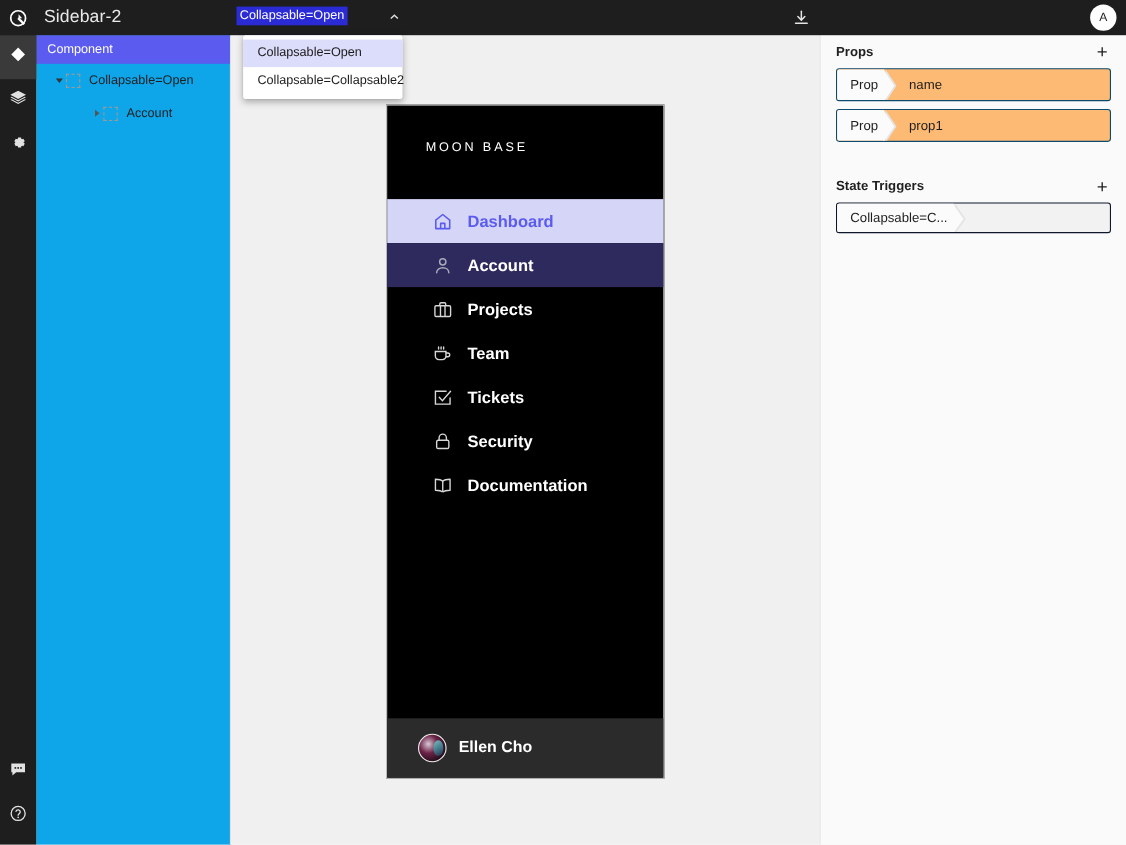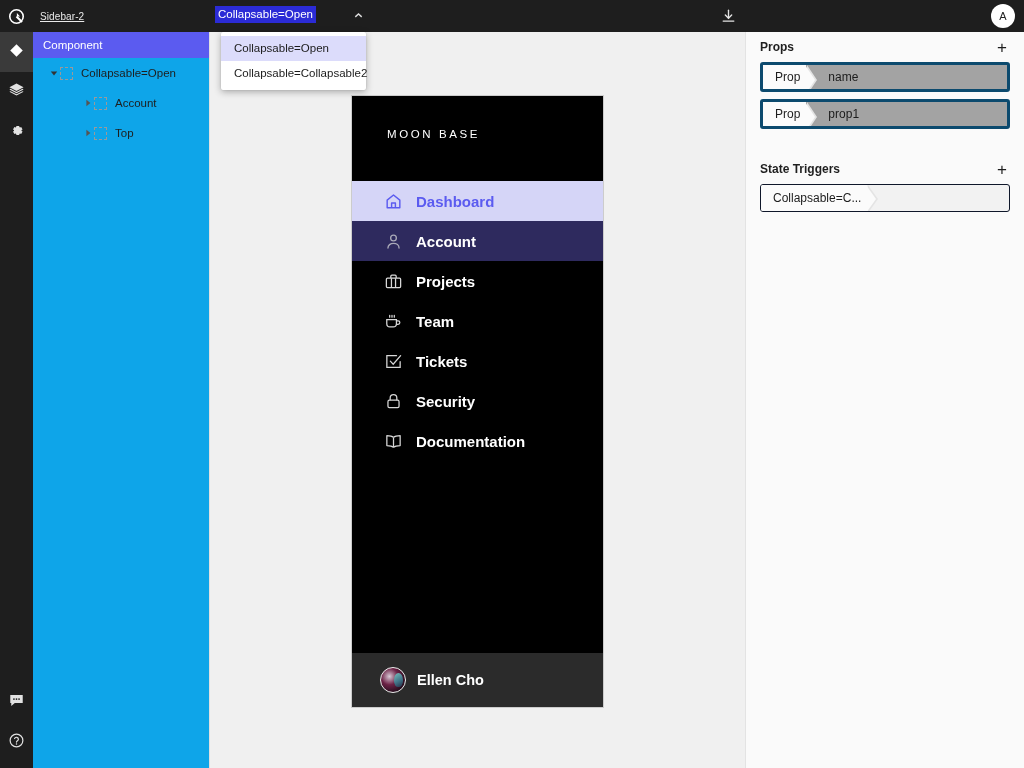--- a/index.html
+++ b/index.html
@@ -15,21 +15,21 @@
   .topbar {
     position: absolute; left: 0; top: 0; width: 1024px; height: 32px;
     background: #1e1e1e; color: #e8e8e8;
     display: flex; align-items: center; z-index: 40;
   }
   .logo-cell {
     width: 33px; height: 32px; display: flex; align-items: center; justify-content: center;
     background: #1e1e1e;
   }
   .doc-title {
-    margin-left: 7px; font-size: 10px; color: #e9e9e9; letter-spacing: .1px; text-decoration: underline;
+    margin-left: 7px; font-size: 16px; color: #e9e9e9; letter-spacing: .1px;
   }
   .variant-select {
     position: absolute; left: 215px; top: 6px;
     min-width: 98px; height: 17px; padding: 0 3px;
     background: #2b2bd6; color: #ffffff; font-size: 11.5px; line-height: 17px;
     white-space: nowrap;
   }
   .variant-caret {
     position: absolute; left: 351px; top: 8px; width: 14px; height: 14px;
     display: flex; align-items: center; justify-content: center;
@@ -98,21 +98,21 @@
     position: absolute; left: 141px; top: 63px; width: 253px; height: 613px;
     background: #000000; border: 1px solid #ccc;
     display: flex; flex-direction: column;
   }
   .brand {
     color: #ffffff; font-size: 11.5px; letter-spacing: 2.6px;
     padding: 32px 0 0 35px; font-weight: 400;
   }
   .nav { margin-top: 41px; flex: 1; }
   .nav-item {
-    display: flex; align-items: center; height: 40px; padding-left: 30px;
+    display: flex; align-items: center; height: 40px; padding-left: 39px;
     color: #ffffff; font-size: 15px; font-weight: bold;
   }
   .nav-item.dash { background: #d5d5f7; color: #5b5bf0; }
   .nav-item.acct { background: #2e2a5e; color: #ffffff; }
   .nav-ico {
     width: 22px; height: 22px; margin-right: 12px; flex: none;
     display: flex; align-items: center; justify-content: center;
   }
   .footer-user {
     height: 54px; background: #2b2b2b; display: flex; align-items: center; padding-left: 28px;
@@ -139,21 +139,21 @@
     display: flex; align-items: center; justify-content: space-between;
     padding: 0 14px; height: 30px;
   }
   .sec-title { font-size: 12px; font-weight: bold; color: #1f1f1f; }
   .plus-btn {
     width: 16px; height: 16px; display: flex; align-items: center; justify-content: center;
     font-size: 17px; color: #1c1c1c; line-height: 1;
   }
   .prop-row {
     position: relative; margin: 0 14px 7px 14px; height: 30px;
-    background: #a3a3a3; border: 3px solid #0c4a6e; border-radius: 3px;
+    background: #fdba74; border: 1px solid #0c4a6e; border-radius: 3px;
     display: flex; align-items: center; overflow: hidden;
   }
   .prop-key {
     position: relative; height: 100%; display: flex; align-items: center;
     padding: 0 6px 0 12px; background: #fbfbfb; font-size: 12px; color: #1d1d1d;
     white-space: nowrap;
   }
   .prop-key::after {
     content: ""; position: absolute; right: -9px; top: 0;
     width: 0; height: 0; border-top: 15px solid transparent;
@@ -294,29 +294,20 @@
     <div class="tree-row" style="padding-left:48px;">
       <span class="tw-arrow">
         <svg width="8" height="8" viewBox="0 0 10 10">
             <path d="M3 1 L8 5 L3 9 Z" fill="#555"></path>
           </svg>
       </span>
       <span class="tw-box"></span>
       <span>Account</span>
     </div>
 
-    <div class="tree-row" style="padding-left:48px;">
-      <span class="tw-arrow">
-        <svg width="8" height="8" viewBox="0 0 10 10">
-            <path d="M3 1 L8 5 L3 9 Z" fill="#555"></path>
-          </svg>
-      </span>
-      <span class="tw-box"></span>
-      <span>Top</span>
-    </div>
   </div>
 
   <div class="canvas">
     <div class="preview">
 
       <div class="brand">MOON BASE</div>
 
       <div class="nav">
 
         <div class="nav-item dash">

